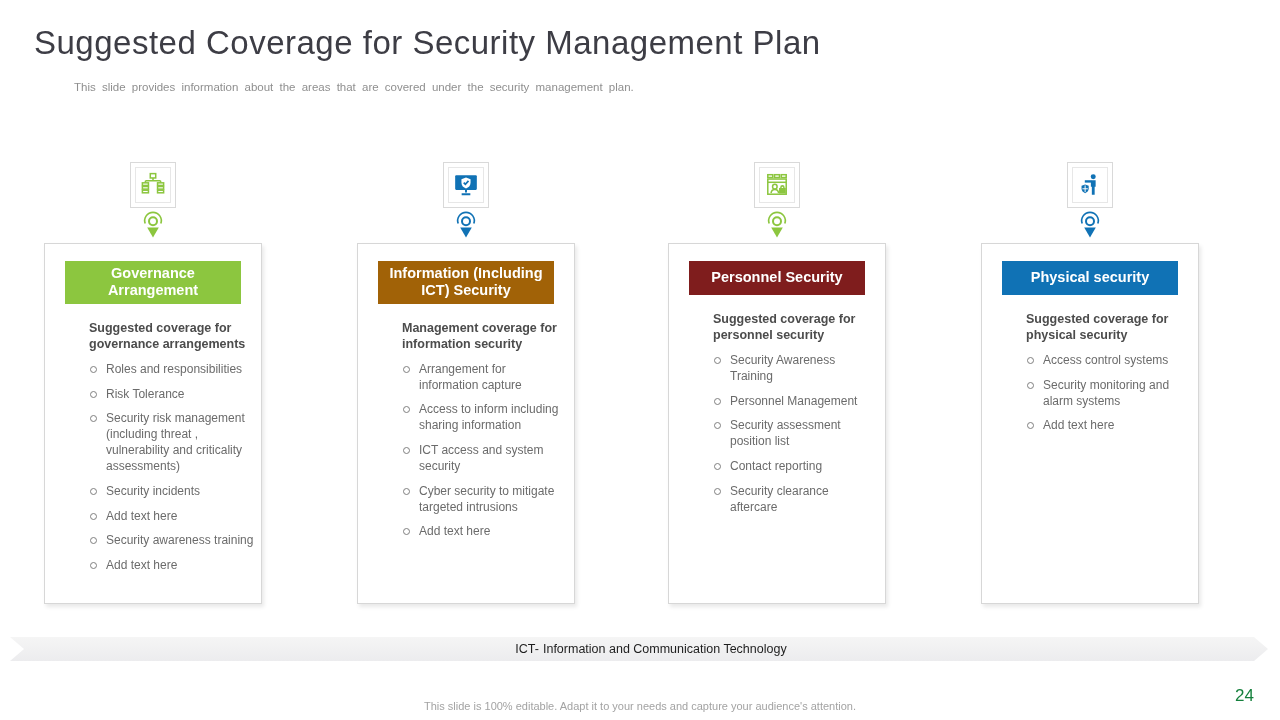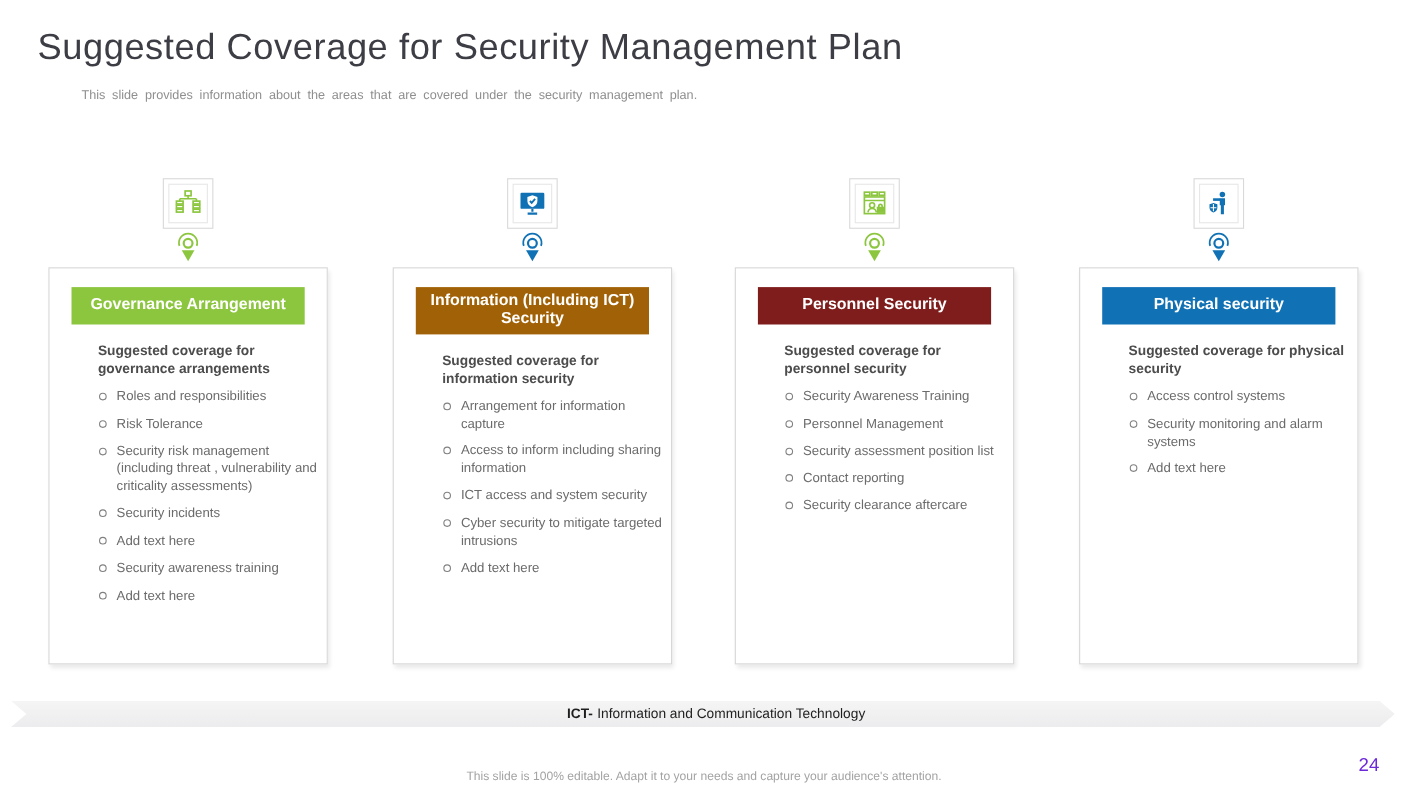--- a/index.html
+++ b/index.html
@@ -8,21 +8,21 @@
     font-family:"Liberation Sans", sans-serif;overflow:hidden;
   }
   .slide-title{
     position:absolute;left:34px;top:24px;width:1100px;
     font-size:33px;color:#3d3d45;font-weight:500;letter-spacing:.5px;
   }
   .slide-subtitle{
     position:absolute;left:34px;top:81px;width:900px;
     font-size:11.5px;color:#8f8f8f;word-spacing:3px;margin-left:40px;
   }
-  .column{position:absolute;top:162px;width:254px;}
+  .column{position:absolute;top:162px;width:218px;}
   .col-1{left:44px;} .col-2{left:357px;} .col-3{left:668px;} .col-4{left:981px;}
   .icon-box{
     width:46px;height:46px;margin:0 auto;border:1px solid #d9d9d9;
     background:#fff;box-sizing:border-box;padding:4px;
   }
   .icon-inner{
     width:100%;height:100%;border:1px solid #e7e7e7;box-sizing:border-box;
     display:flex;align-items:center;justify-content:center;
   }
   .pin-marker{width:30px;height:30px;margin:3px auto 0;display:block;}
@@ -49,27 +49,27 @@
     content:"";position:absolute;left:1px;top:4px;width:5px;height:5px;
     border:1px solid #808080;border-radius:50%;
   }
   .ict-banner{
     position:absolute;left:10px;right:12px;top:637px;height:24px;
     background:linear-gradient(#f5f5f5,#ececee);
     clip-path:polygon(0 0, calc(100% - 14px) 0, 100% 50%, calc(100% - 14px) 100%, 0 100%, 14px 50%);
     display:flex;align-items:center;justify-content:center;
     font-size:12.5px;color:#1e1e1e;
   }
-  .ict-abbr{font-weight:bold;margin-right:4px;margin-left:24px;}
+  .ict-abbr{font-weight:normal;margin-right:4px;margin-left:24px;}
   .footer-note{
     position:absolute;left:0;right:0;top:700px;text-align:center;
     font-size:11px;color:#a3a3a3;
   }
   .page-number{
-    position:absolute;right:26px;top:686px;font-size:17px;color:#6d28d9;
+    position:absolute;right:26px;top:686px;font-size:17px;color:#15803d;
   }
 </style>
 </head>
 <body>
 
 <div class="slide-title">Suggested Coverage for Security Management Plan</div>
 <div class="slide-subtitle">This slide provides information about the areas that are covered under the security management plan.</div>
 
 <div id="columns">
   <div class="column col-1">
@@ -118,21 +118,21 @@
     </svg>
         </div>
     </div>
     <svg class="pin-marker" viewBox="0 0 30 30">
       <path class="mk-arc" d="M 7.2 12.5 A 8.3 8.3 0 1 1 22.8 12.5" fill="none" stroke-width="1.6" stroke="#1072B5"></path>
       <circle class="mk-ring" cx="15" cy="10.2" r="4" fill="#ffffff" stroke-width="2" stroke="#1072B5"></circle>
       <polygon class="mk-tri" points="9.2,16.5 20.8,16.5 15,26.5" fill="#1072B5"></polygon>
     </svg>
     <div class="card">
       <div class="card-header" style="background: #a16207;">Information (Including ICT) Security</div>
-      <div class="card-subheading">Suggested coverage for information security</div>
+      <div class="card-subheading">Management coverage for information security</div>
       <ul class="bullets">
           <li>Arrangement for information capture</li>
           <li>Access to inform including sharing information</li>
           <li>ICT access and system security</li>
           <li>Cyber security to mitigate targeted intrusions</li>
           <li>Add text here</li>
         </ul>
     </div>
   </div>
 

